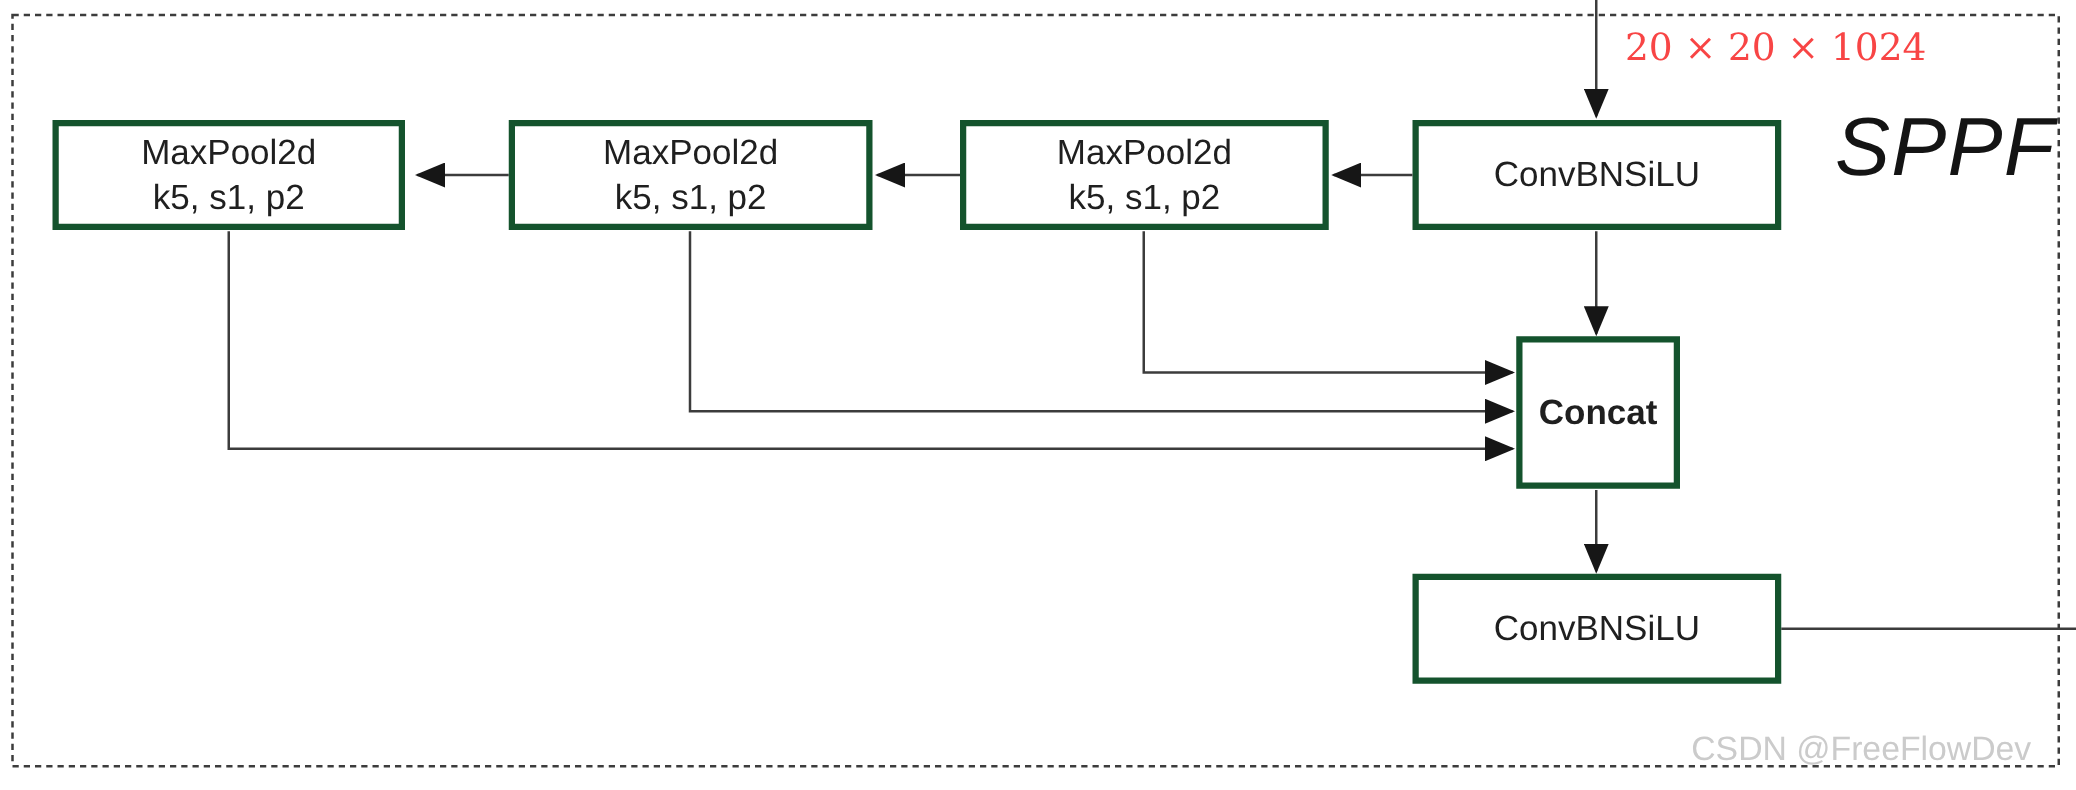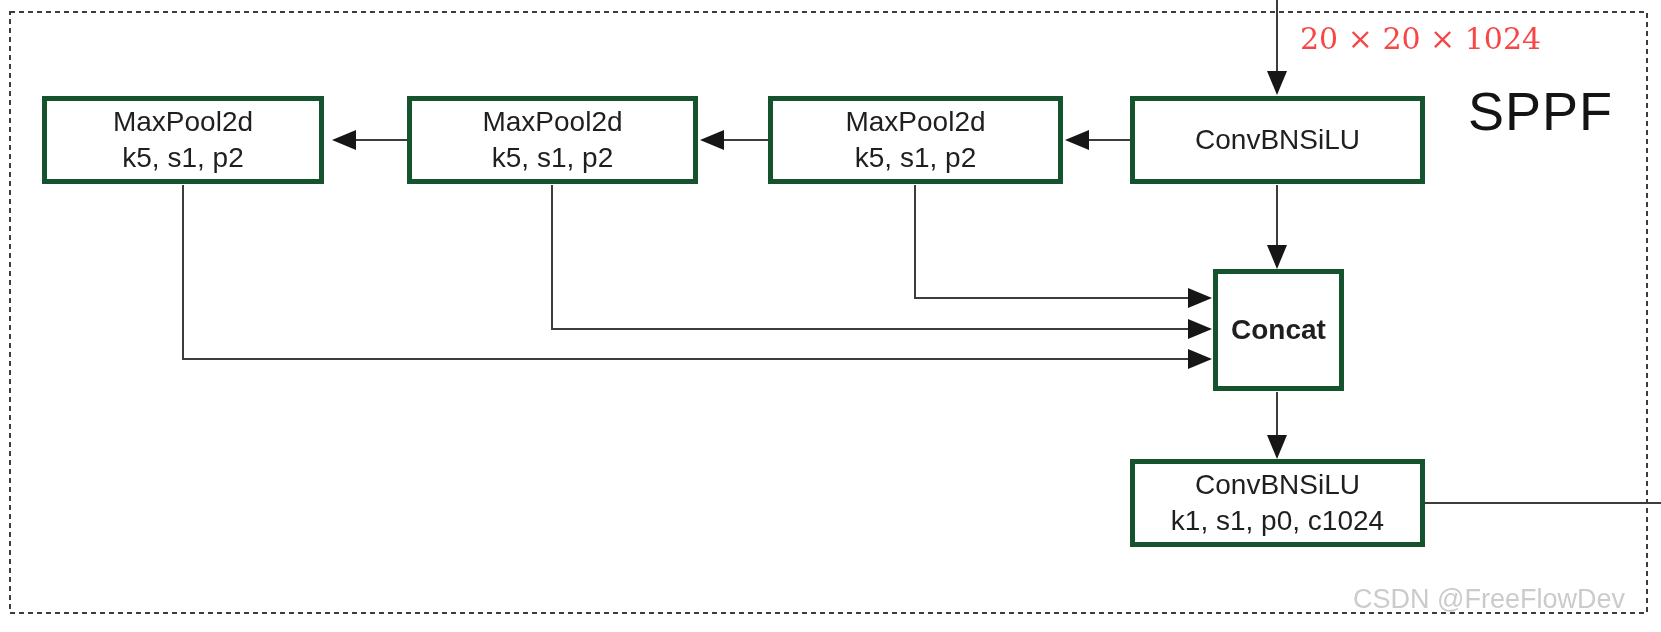--- a/index.html
+++ b/index.html
@@ -31,26 +31,27 @@
     position: absolute;
     left: 0; top: 0;
     width: 1661px; height: 632px;
     z-index: 5;
     pointer-events: none;
   }
   .module-title {
     position: absolute;
     left: 1468px;
     top: 84px;
-    font-size: 54px;
+    font-size: 66px;
     line-height: 1;
     color: #141414;
     letter-spacing: 1px;
     z-index: 2;
     white-space: nowrap;
+    font-style: italic;
   }
   .dim-label {
     position: absolute;
     left: 1300px;
     top: 22px;
     font-family: "DejaVu Serif", serif;
     font-size: 30px;
     line-height: 1.1;
     z-index: 6;
     white-space: nowrap;
@@ -116,18 +117,17 @@
   <div class="node" style="left:1130px; top:96px; width:295px; height:88px;">
     <span>ConvBNSiLU</span>
   </div>
 
   <div class="node" style="left:1213px; top:269px; width:131px; height:122px;font-weight:bold;">
     <span>Concat</span>
   </div>
 
   <div class="node" style="left:1130px; top:459px; width:295px; height:88px;">
     <span>ConvBNSiLU</span>
-    <span>k1, s1, p0, c1024</span>
   </div>
 
   <div class="watermark">CSDN @FreeFlowDev</div>
 
 </div>
 
 </body></html>

